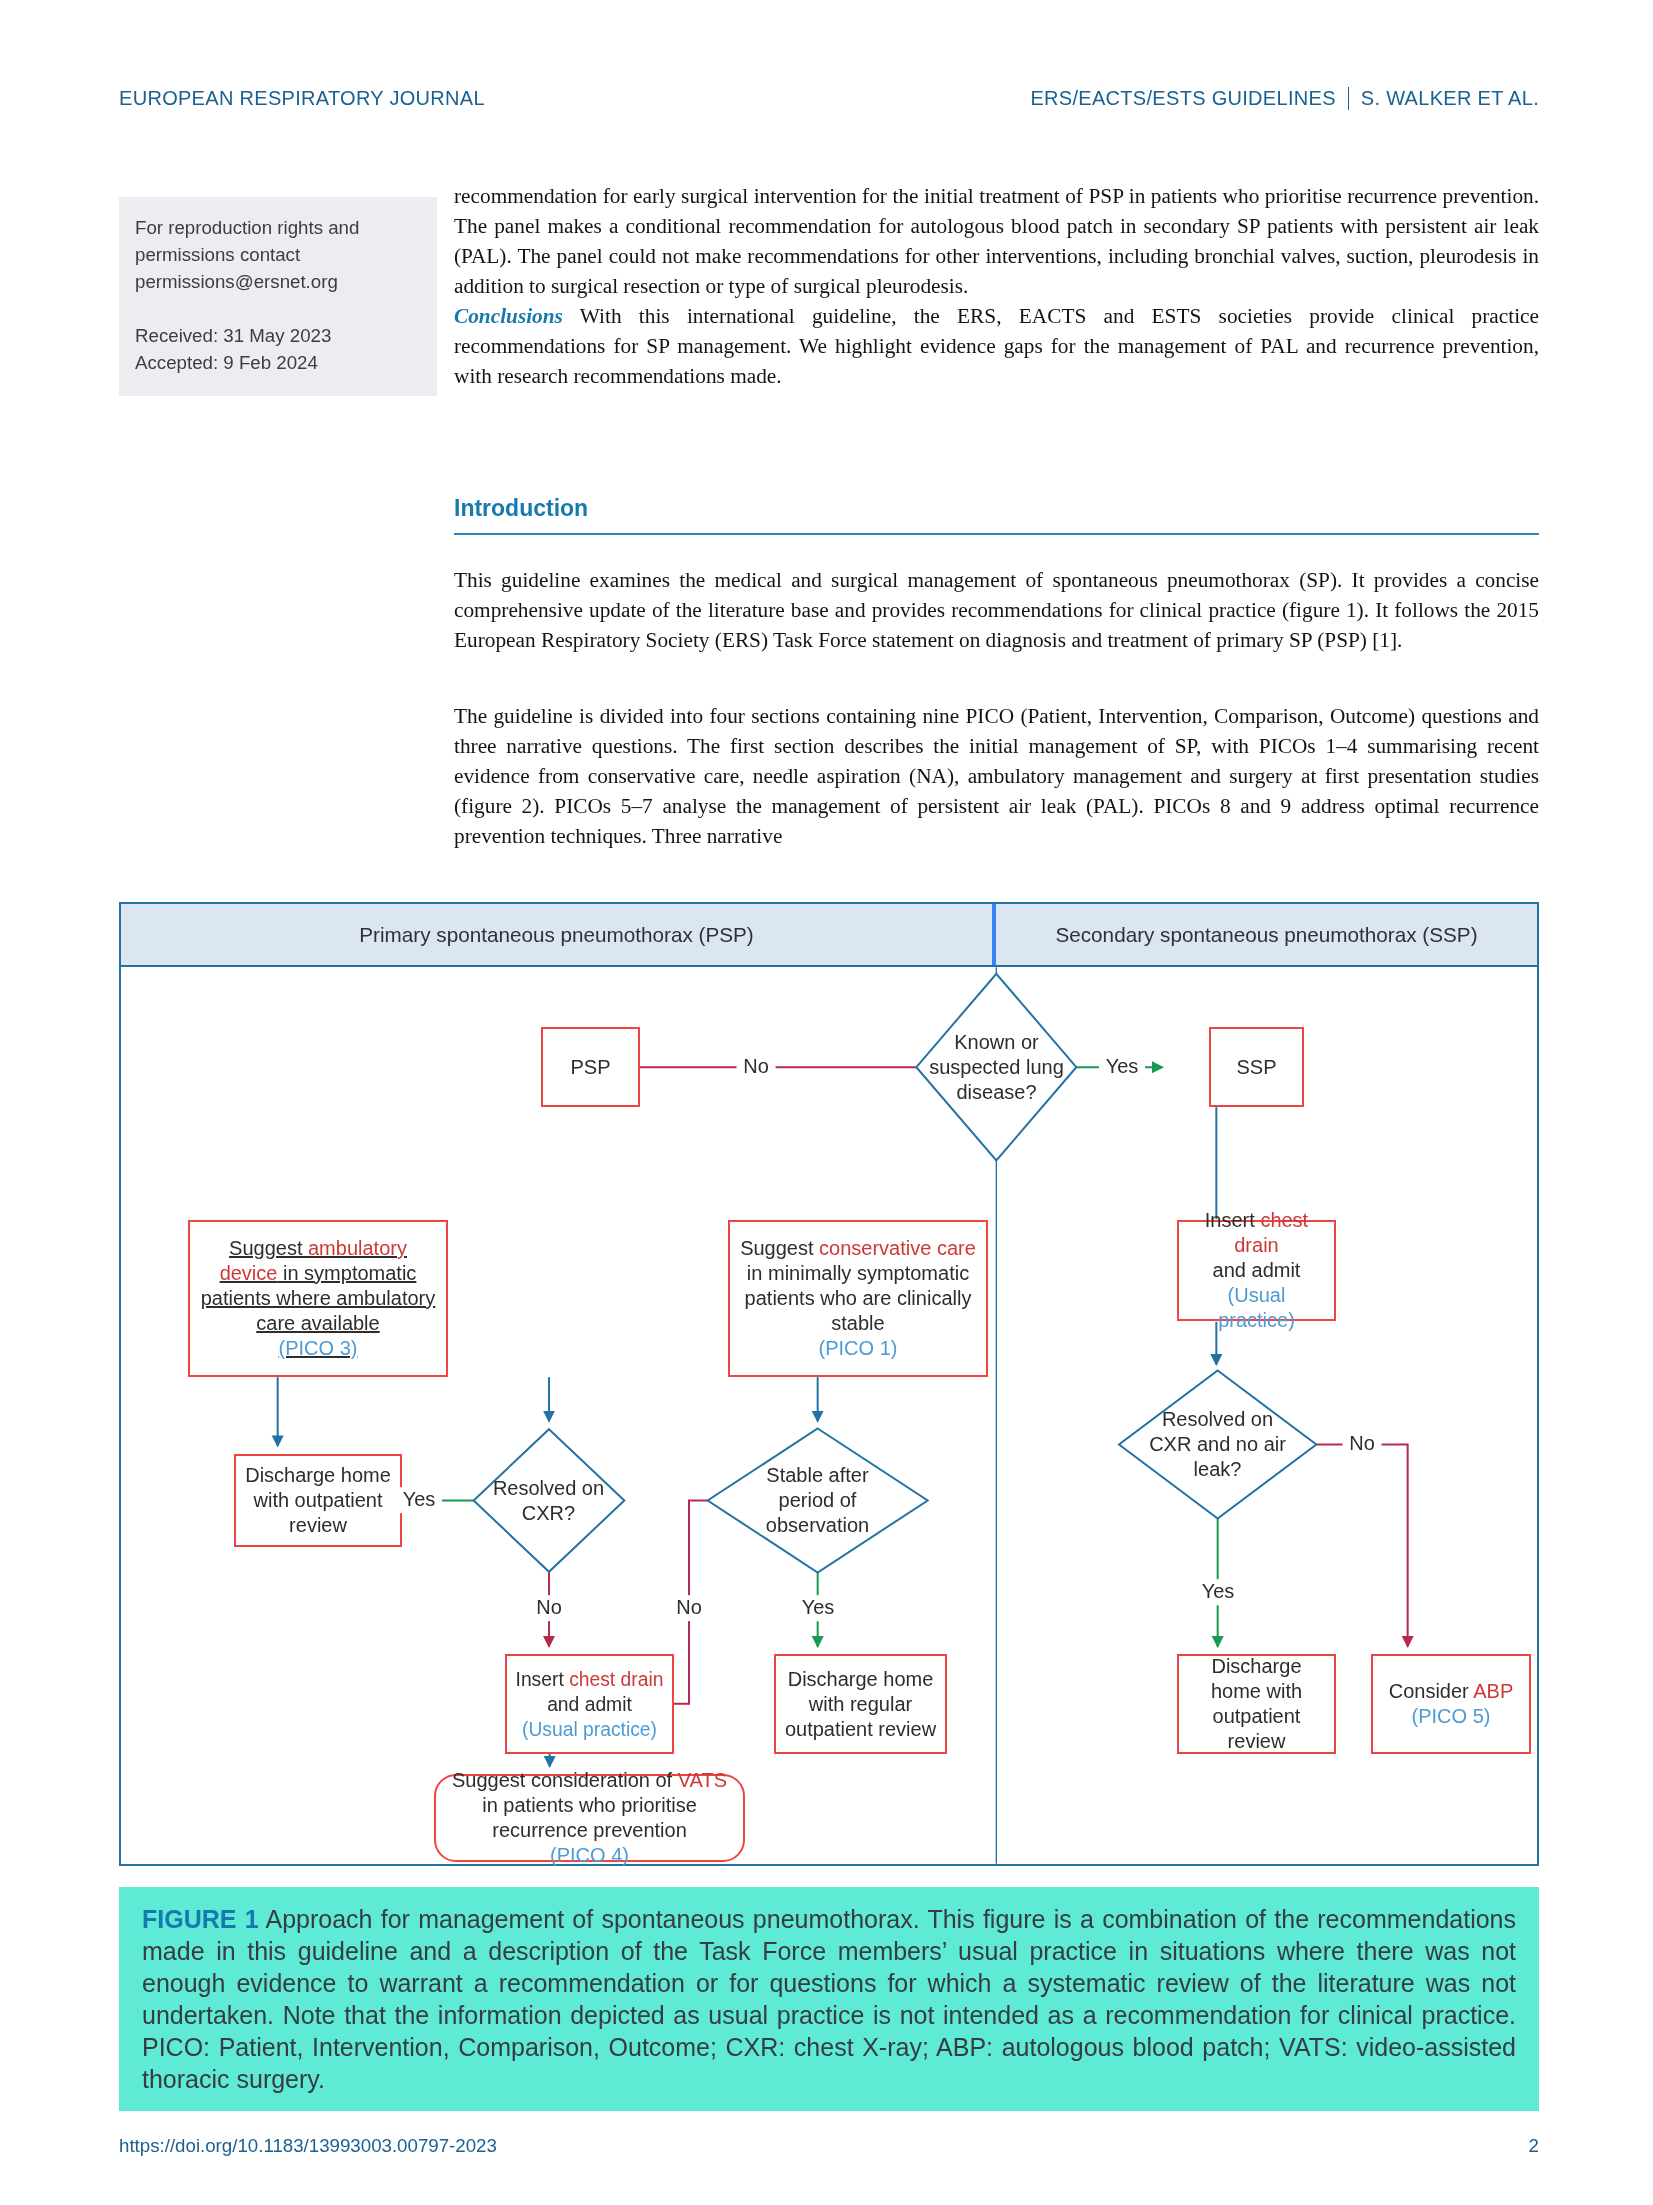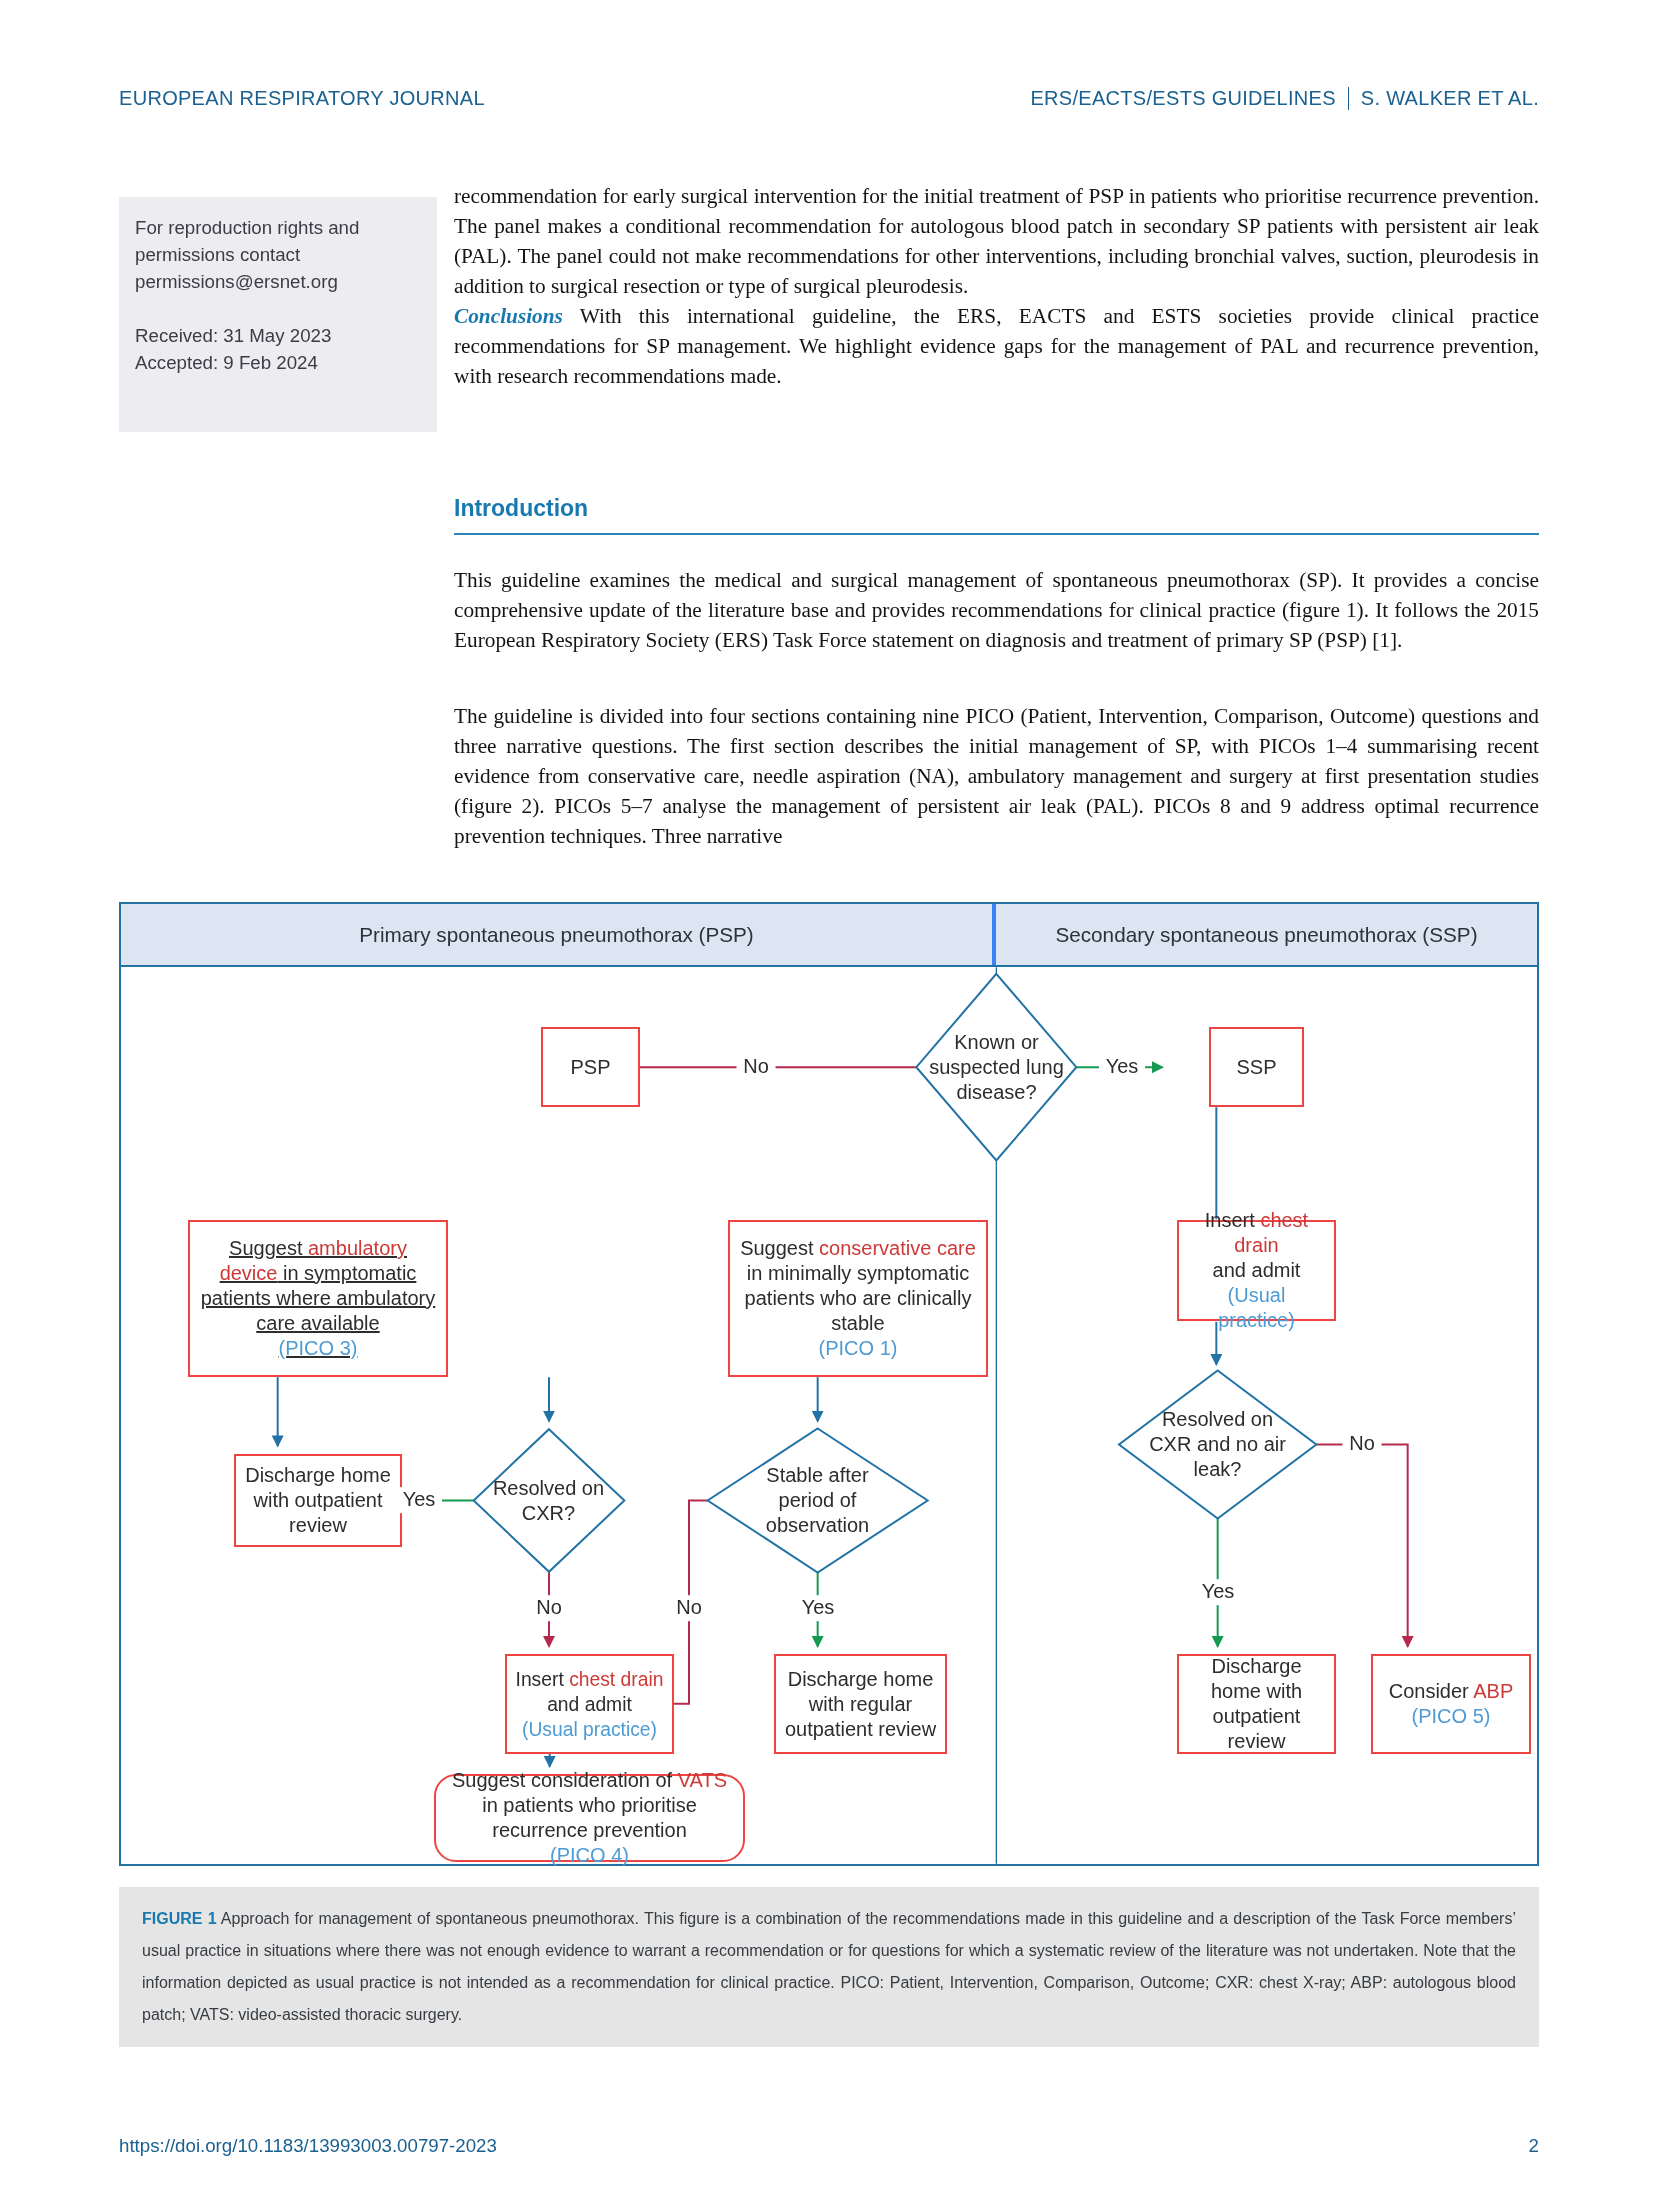--- a/index.html
+++ b/index.html
@@ -2,21 +2,21 @@
 <html style="font-size:10.7px"><head>
 <meta charset="utf-8">
 <style>
   html,body{margin:0;padding:0;background:#fff;}
   body{position:relative;width:1654px;height:2205px;font-family:"Liberation Sans",sans-serif;color:#141414;overflow:hidden;}
   
   .page-header{position:absolute;left:119px;top:87px;width:1420px;display:flex;justify-content:space-between;align-items:center;color:#1a6191;font-size:20px;letter-spacing:0.3px;}
   .ph-right{display:flex;align-items:center;}
   .ph-sep{display:inline-block;width:0;height:23px;border-left:1.3px solid #1a6191;margin:0 12px;}
   
-  .sidebar-note{position:absolute;left:119px;top:197px;width:318px;height:235px;background:#ececf1;box-sizing:border-box;padding:17.3px 16px;font-size:18.7px;line-height:27px;color:#3c3c44;}
+  .sidebar-note{position:absolute;left:119px;top:197px;width:318px;height:199px;background:#ececf1;box-sizing:border-box;padding:17.3px 16px;font-size:18.7px;line-height:27px;color:#3c3c44;}
   .sidebar-note p{margin:0;}
   .sidebar-note .dates{margin-top:27px;}
   .abstract{position:absolute;left:454px;top:181px;width:1085px;font-family:"Liberation Serif",serif;font-size:21.3px;line-height:30px;text-align:justify;color:#141414;}
   .conclusions-label{color:#1879af;font-weight:bold;font-style:italic;}
   .intro-heading{position:absolute;left:454px;top:495px;font-size:23px;font-weight:bold;color:#1879af;}
   .intro-rule{position:absolute;left:454px;top:533px;width:1085px;height:2px;background:#2b86bb;}
   .intro-p1{position:absolute;left:454px;top:544px;width:1085px;font-family:"Liberation Serif",serif;font-size:21.3px;line-height:30px;text-align:justify;}
   .intro-p2{position:absolute;left:454px;top:680px;width:1085px;font-family:"Liberation Serif",serif;font-size:21.3px;line-height:30px;text-align:justify;}
   
   .chart{position:absolute;left:119px;top:902px;width:1420px;height:964px;border:2px solid #2471a3;box-sizing:border-box;background:#fff;}
@@ -27,21 +27,21 @@
   .chart-body{position:relative;width:1416px;height:897px;}
   .chart-body svg{position:absolute;left:0;top:0;width:1416px;height:897px;}
   .fc-box{position:absolute;border:2px solid #ef4444;background:#fff;box-sizing:border-box;display:flex;align-items:center;justify-content:center;text-align:center;font-size:20px;line-height:25px;color:#2d2d2d;padding:4px 8px;margin-left:40px;}
   .fc-yellow{background:#faf3c3;font-size:20.7px;}
   .fc-dtext{position:absolute;display:flex;align-items:center;justify-content:center;text-align:center;font-size:20px;line-height:25px;color:#2d2d2d;}
   .fc-label{position:absolute;transform:translate(-50%,-50%);background:#fff;padding:1.3px 6.7px;font-size:20px;color:#2d2d2d;}
   .red{color:#cc3936;}
   .blu{color:#4e9bd4;}
   .blk{display:block;}
   
-  .figure-caption{position:absolute;left:119px;top:1887px;width:1420px;background:#e5e5e5;box-sizing:border-box;padding:16px 23px;font-size:16px;line-height:32px;text-align:justify;color:#363c42;}
+  .figure-caption{position:absolute;left:119px;top:1887px;width:1420px;background:#5eead4;box-sizing:border-box;padding:16px 23px;font-size:25px;line-height:32px;text-align:justify;color:#363c42;}
   .figure-caption .figlabel{color:#1879af;font-weight:bold;}
   
   .page-footer{position:absolute;left:119px;top:2135px;width:1420px;display:flex;justify-content:space-between;color:#1a6191;font-size:18.7px;}
   a.doi{color:#1a6191;text-decoration:none;}
 </style>
 </head>
 <body>
 
 <div class="page-header">
   <span>EUROPEAN RESPIRATORY JOURNAL</span>

